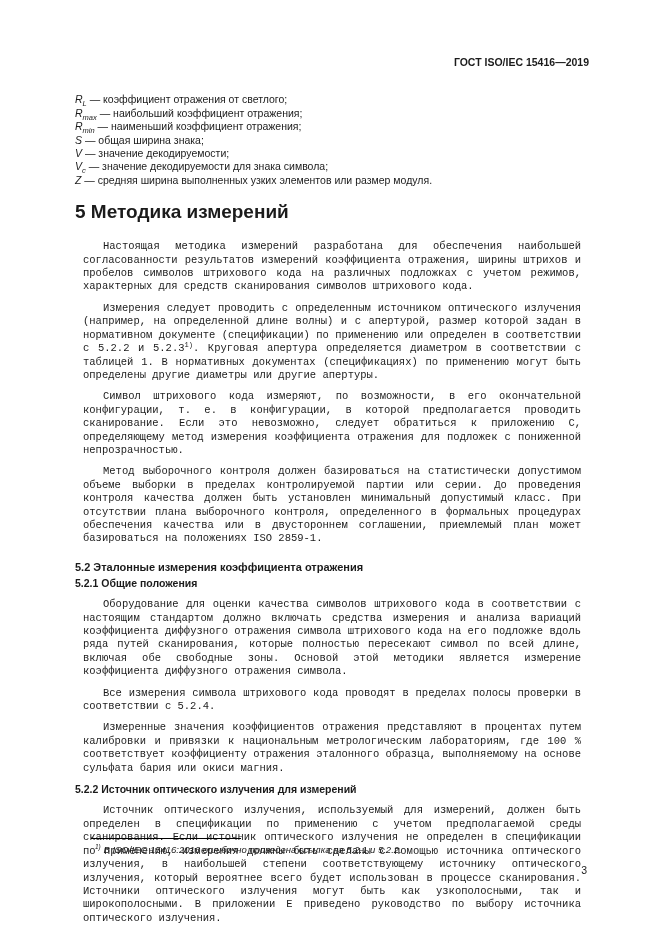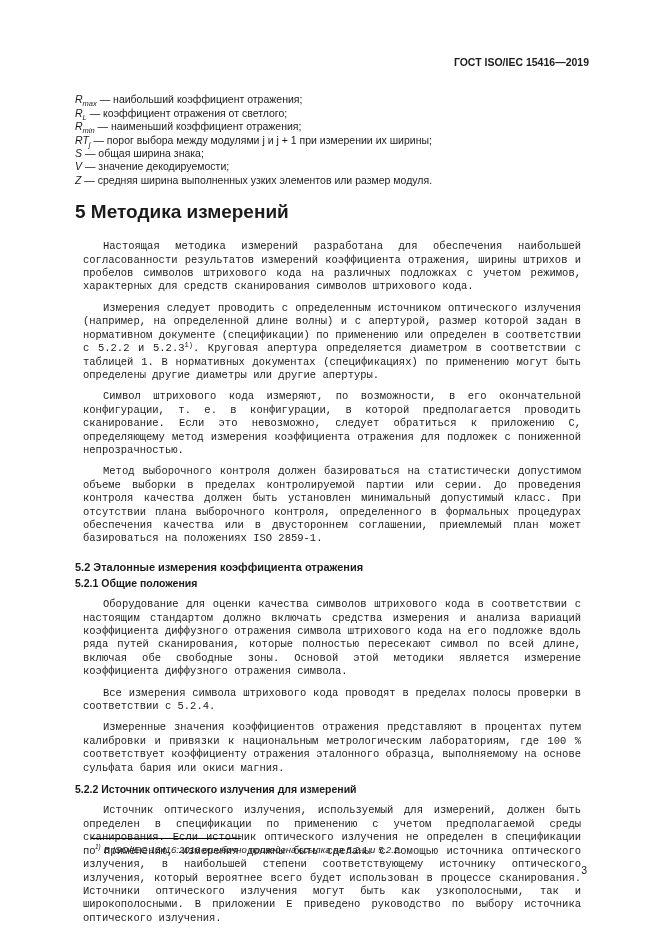--- a/index.html
+++ b/index.html
@@ -79,26 +79,26 @@
   }
 </style>
 </head>
 <body>
 
 <div class="page">
 
   <div class="doc-header">ГОСТ ISO/IEC 15416—2019</div>
 
   <div class="defs">
+    <p class="def"><span class="var"><span>R</span><sub>L</sub></span><span> — коэффициент отражения от светлого;</span></p>
     <p class="def"><span class="var"><span>R</span><sub>max</sub></span><span> — наибольший коэффициент отражения;</span></p>
-    <p class="def"><span class="var"><span>R</span><sub>L</sub></span><span> — коэффициент отражения от светлого;</span></p>
     <p class="def"><span class="var"><span>R</span><sub>min</sub></span><span> — наименьший коэффициент отражения;</span></p>
-    <p class="def"><span class="var"><span>RT</span><sub>j</sub></span><span> — порог выбора между модулями j и j + 1 при измерении их ширины;</span></p>
     <p class="def"><span class="var"><span>S</span><sub></sub></span><span> — общая ширина знака;</span></p>
     <p class="def"><span class="var"><span>V</span><sub></sub></span><span> — значение декодируемости;</span></p>
+    <p class="def"><span class="var"><span>V</span><sub>c</sub></span><span> — значение декодируемости для знака символа;</span></p>
     <p class="def"><span class="var"><span>Z</span><sub></sub></span><span> — средняя ширина выполненных узких элементов или размер модуля.</span></p>
   </div>
 
   <div class="h1">5 Методика измерений</div>
 
   <p class="para">Настоящая методика измерений разработана для обеспечения наибольшей согласованности результатов измерений коэффициента отражения, ширины штрихов и пробелов символов штрихового кода на различных подложках с учетом режимов, характерных для средств сканирования символов штрихового кода.</p>
   <p class="para"><span>Измерения следует проводить с определенным источником оптического излучения (например, на определенной длине волны) и с апертурой, размер которой задан в нормативном документе (спецификации) по применению или определен в соответствии с 5.2.2 и 5.2.3</span><sup class="fnref">1)</sup><span>. Круговая апертура определяется диаметром в соответствии с таблицей 1. В нормативных документах (спецификациях) по применению могут быть определены другие диаметры или другие апертуры.</span></p>
   <p class="para">Символ штрихового кода измеряют, по возможности, в его окончательной конфигурации, т. е. в конфигурации, в которой предполагается проводить сканирование. Если это невозможно, следует обратиться к приложению С, определяющему метод измерения коэффициента отражения для подложек с пониженной непрозрачностью.</p>
   <p class="para">Метод выборочного контроля должен базироваться на статистически допустимом объеме выборки в пределах контролируемой партии или серии. До проведения контроля качества должен быть установлен минимальный допустимый класс. При отсутствии плана выборочного контроля, определенного в формальных процедурах обеспечения качества или в двустороннем соглашении, приемлемый план может базироваться на положениях ISO 2859-1.</p>
 

